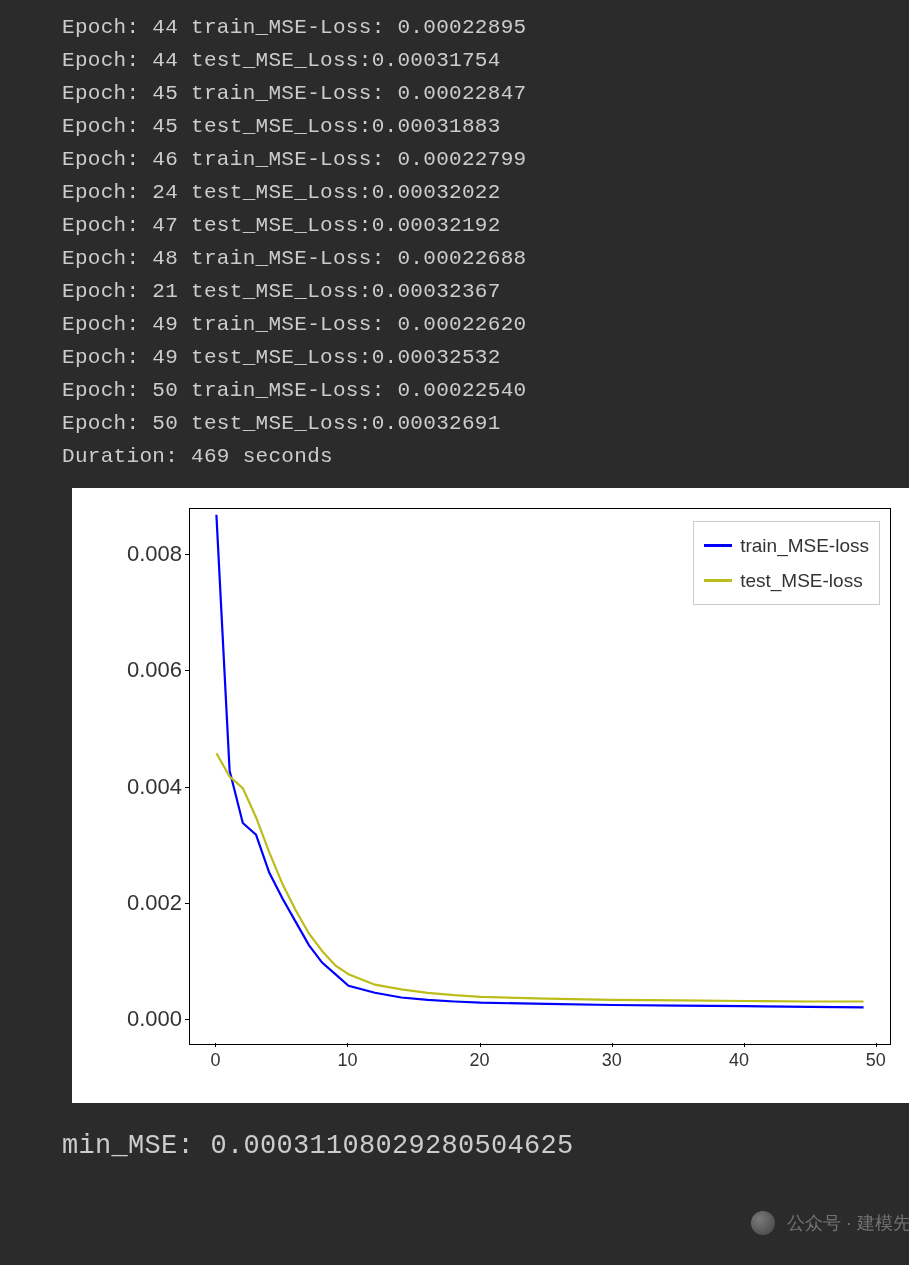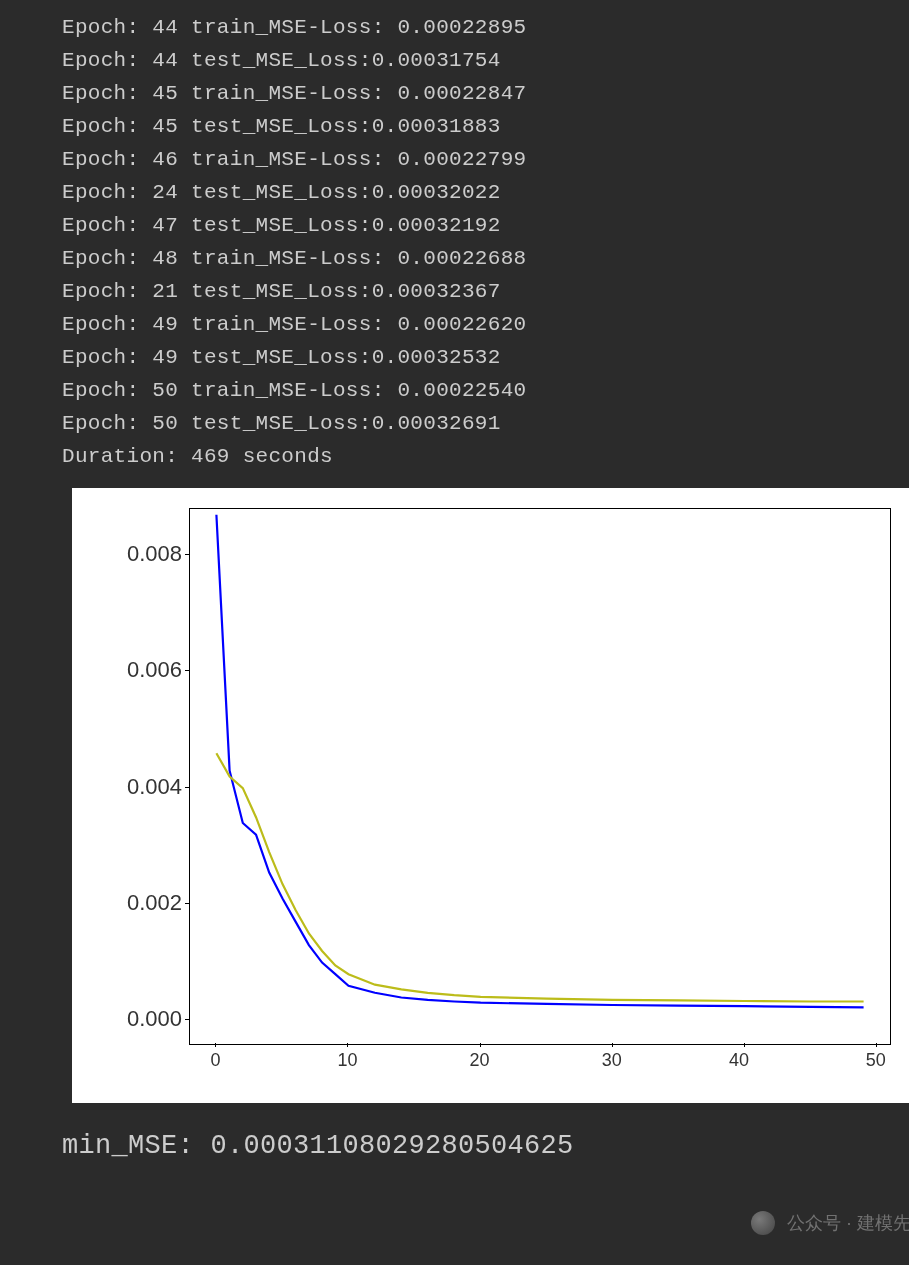--- a/index.html
+++ b/index.html
@@ -112,20 +112,30 @@
   <div></div>
   <div>Duration: 469 seconds</div>
 </div>
 
 <div class="chart-wrap">
   <div class="plot-area">
     <svg class="lines" viewBox="0 0 700 535" preserveAspectRatio="none">
       <polyline id="series-train" fill="none" stroke="#0000ff" stroke-width="2.2" points="26.4,5.8 39.6,261.7 52.8,314.0 66.0,325.7 79.2,363.5 92.5,389.6 105.7,412.9 118.9,436.1 132.1,453.6 145.3,465.2 158.5,476.8 184.9,483.8 211.3,488.5 237.7,490.8 264.2,492.5 290.6,493.7 356.6,494.9 422.6,496.0 488.7,496.6 554.7,497.2 620.8,497.8 673.6,498.4"></polyline>
       <polyline id="series-test" fill="none" stroke="#bcbc1a" stroke-width="2.2" points="26.4,244.2 39.6,267.5 52.8,279.1 66.0,308.2 79.2,343.1 92.5,375.1 105.7,401.3 118.9,424.5 132.1,442.0 145.3,456.5 158.5,465.2 184.9,475.7 211.3,480.3 237.7,483.8 264.2,486.2 290.6,487.9 356.6,489.6 422.6,490.8 488.7,491.4 554.7,492.0 620.8,492.5 673.6,492.5"></polyline>
     </svg>
+    <div class="legend">
+      <div class="legend-row">
+        <span class="legend-swatch sw-blue"></span>
+        <span>train_MSE-loss</span>
+      </div>
+      <div class="legend-row">
+        <span class="legend-swatch sw-olive"></span>
+        <span>test_MSE-loss</span>
+      </div>
+    </div>
   </div>
   <div id="yticks-holder">
         <div class="tick-y" style="top: 531.739px;">0.000</div>
         <div class="tickmark-y" style="top: 531.739px;"></div>
         <div class="tick-y" style="top: 415.435px;">0.002</div>
         <div class="tickmark-y" style="top: 415.435px;"></div>
         <div class="tick-y" style="top: 299.13px;">0.004</div>
         <div class="tickmark-y" style="top: 299.13px;"></div>
         <div class="tick-y" style="top: 182.826px;">0.006</div>
         <div class="tickmark-y" style="top: 182.826px;"></div>

